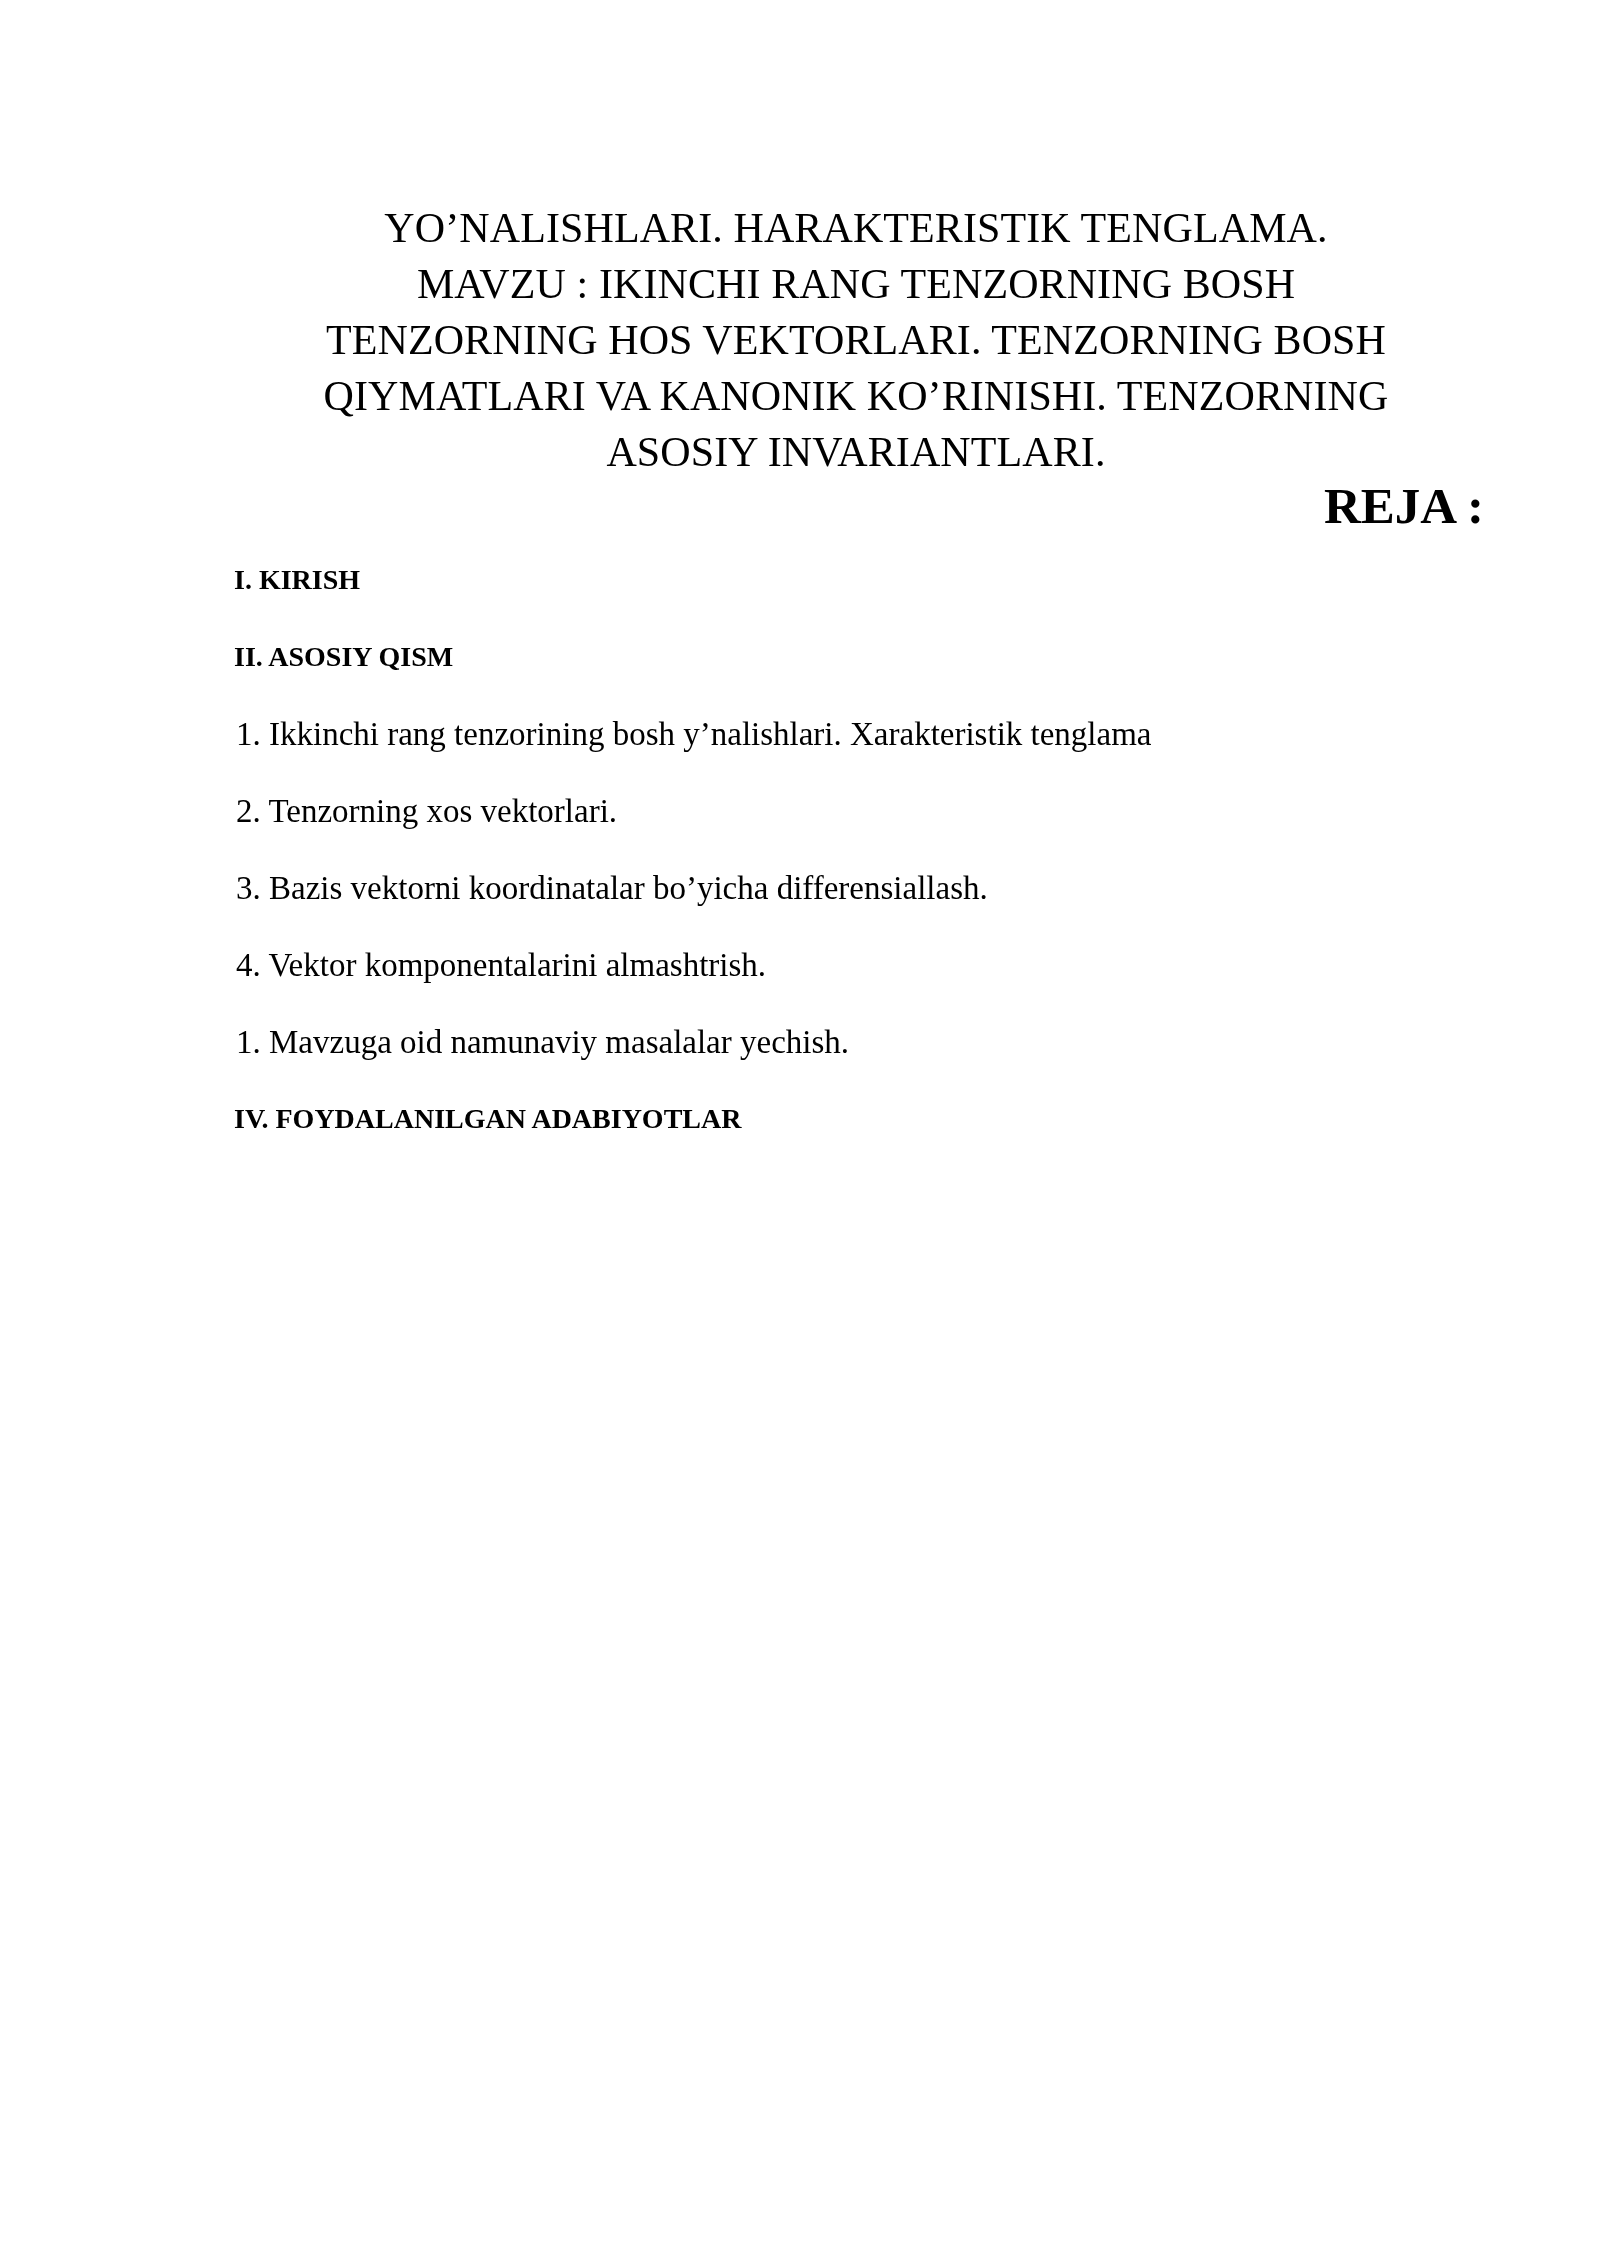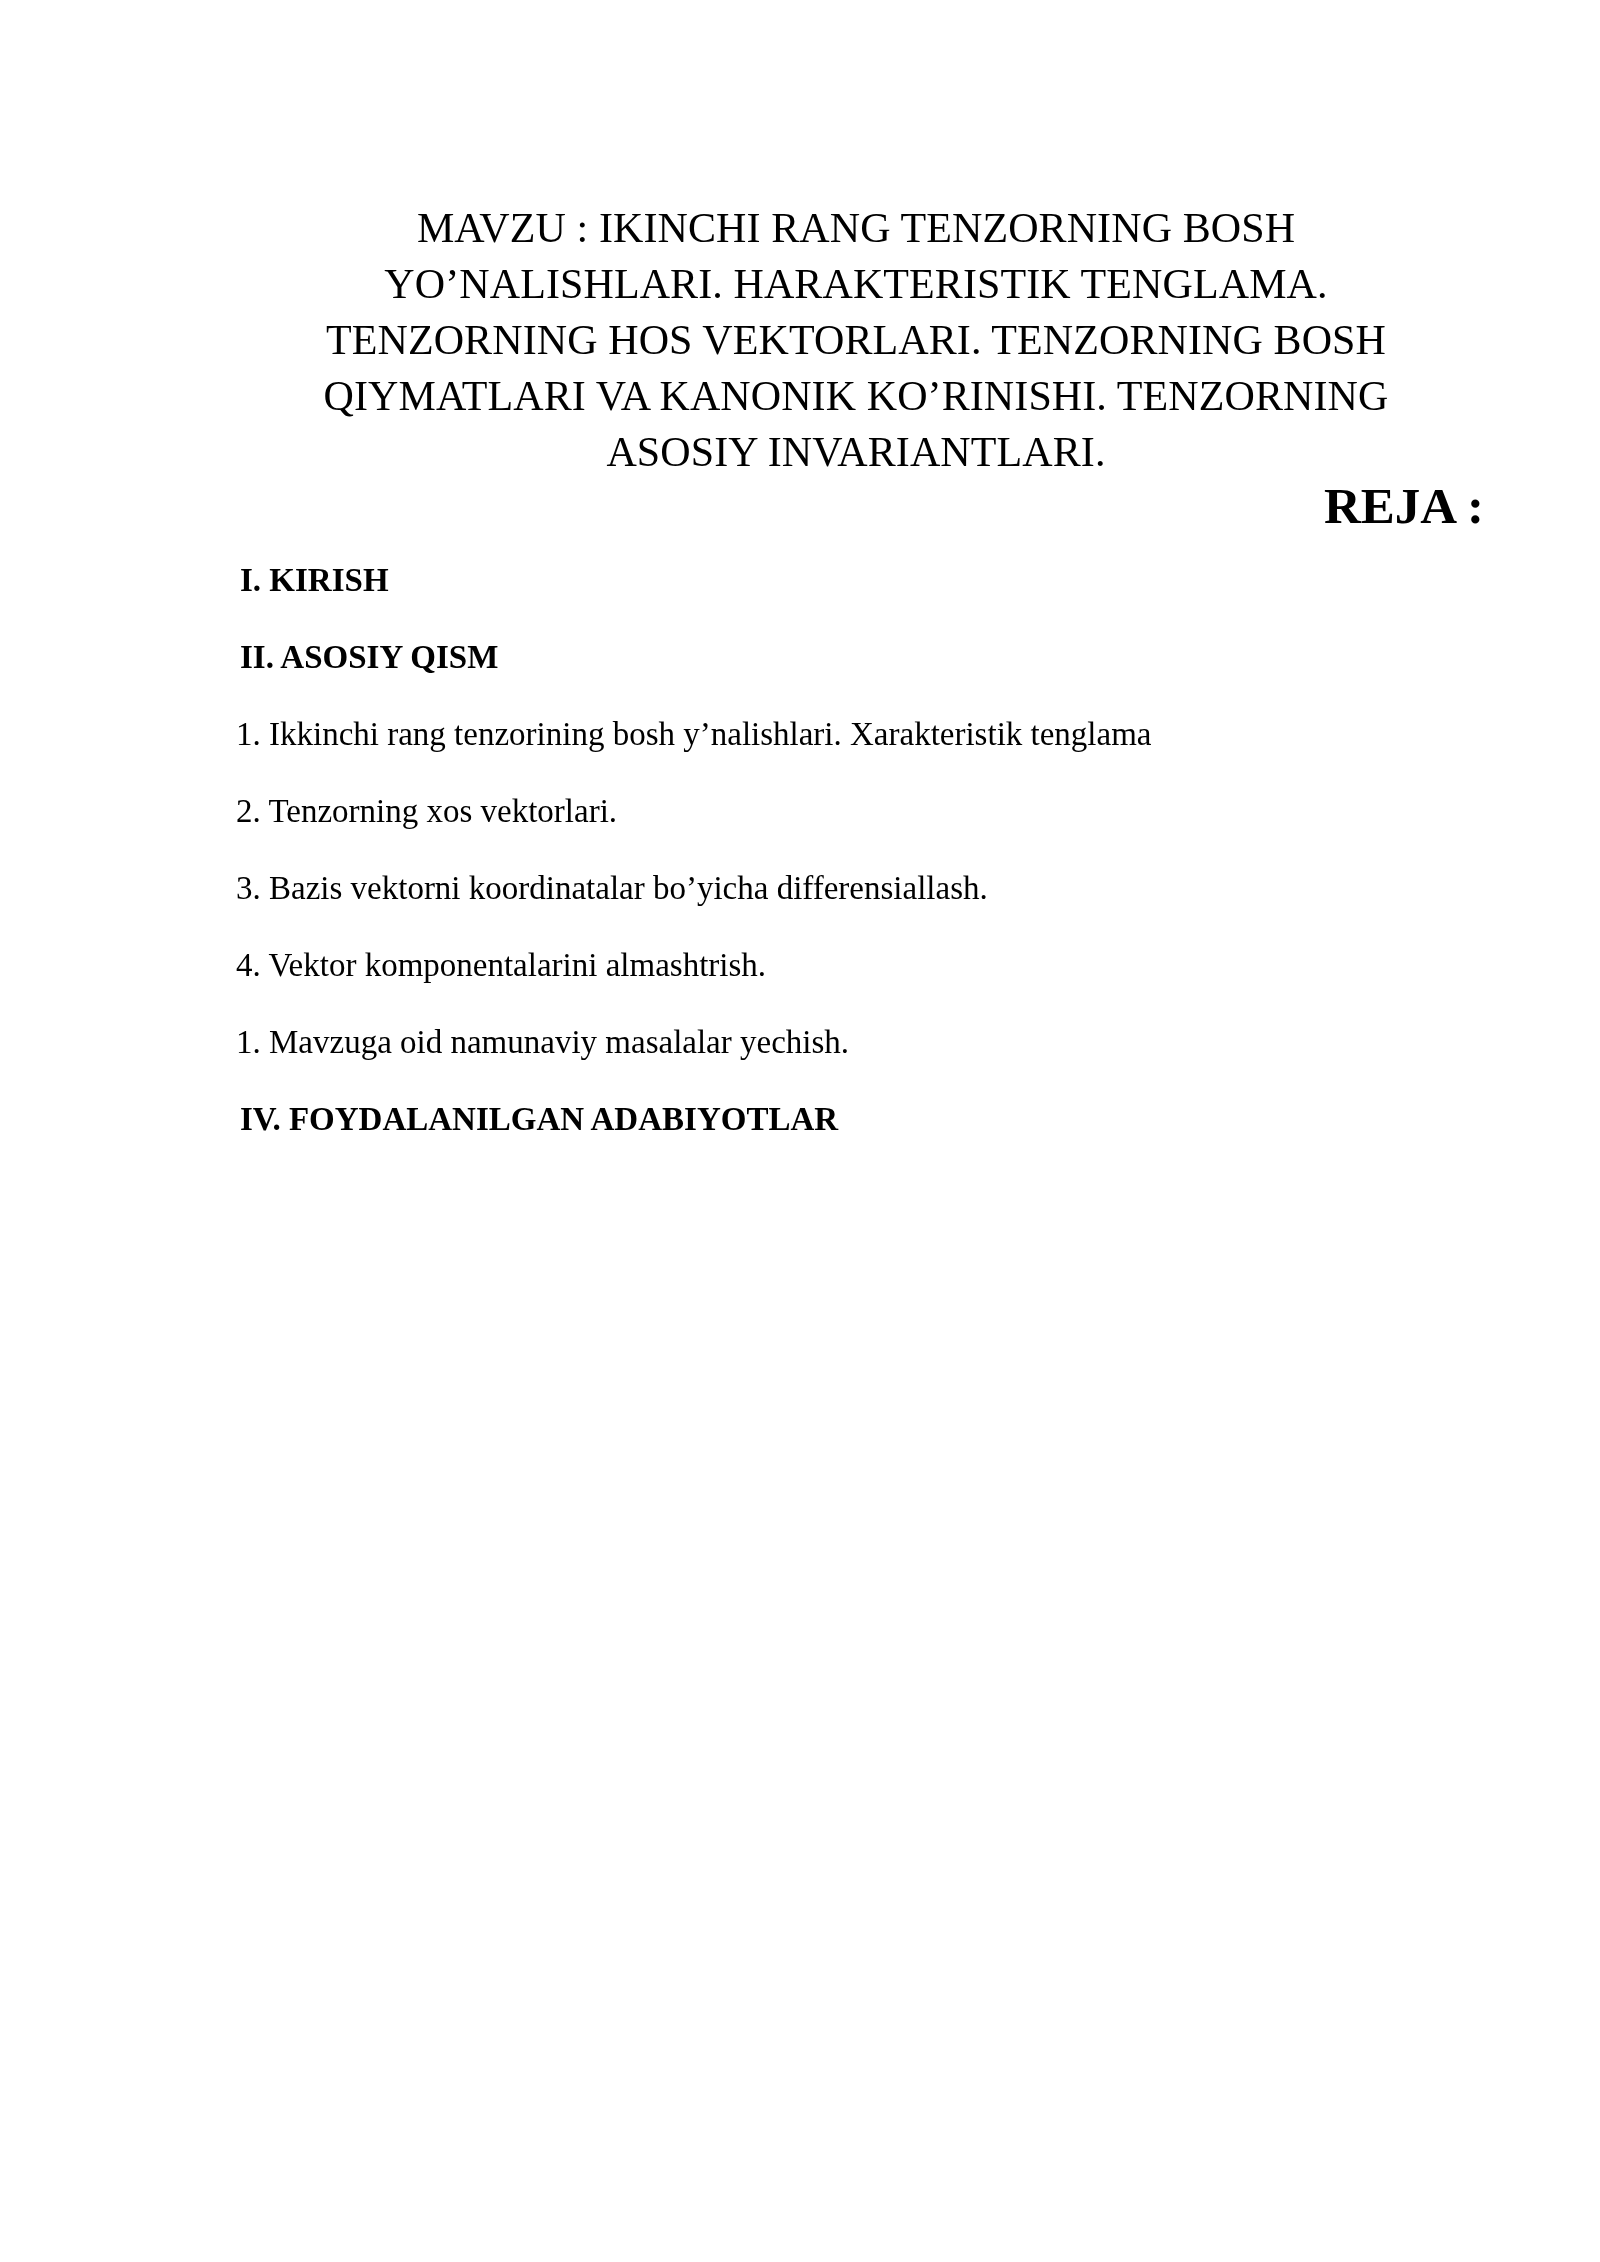--- a/index.html
+++ b/index.html
@@ -48,42 +48,42 @@
   }
 
   
   .body-block {
     position: absolute;
     left: 228px;
     top: 560px;
     width: 1256px;
   }
   .section-heading {
-    font-size: 33px;
+    font-size: 28px;
     line-height: 40px;
     font-weight: bold;
-    margin: 0 0 37px 12px;
+    margin: 0 0 37px 6px;
     white-space: nowrap;
   }
   .list-item {
     font-size: 33px;
     line-height: 40px;
     font-weight: normal;
     margin: 0 0 37px 8px;
     white-space: nowrap;
   }
 </style>
 </head>
 <body>
 
 <div class="page">
 
   <div class="doc-title">
+    <span class="tline">YO’NALISHLARI. HARAKTERISTIK TENGLAMA.</span>
     <span class="tline">MAVZU : IKINCHI RANG TENZORNING BOSH</span>
-    <span class="tline">YO’NALISHLARI. HARAKTERISTIK TENGLAMA.</span>
     <span class="tline">TENZORNING HOS VEKTORLARI. TENZORNING BOSH</span>
     <span class="tline">QIYMATLARI VA KANONIK KO’RINISHI. TENZORNING</span>
     <span class="tline">ASOSIY INVARIANTLARI.</span>
   </div>
 
   <div class="reja-heading">REJA :</div>
 
   <div class="body-block">
 
     <p class="section-heading">I. KIRISH</p>

